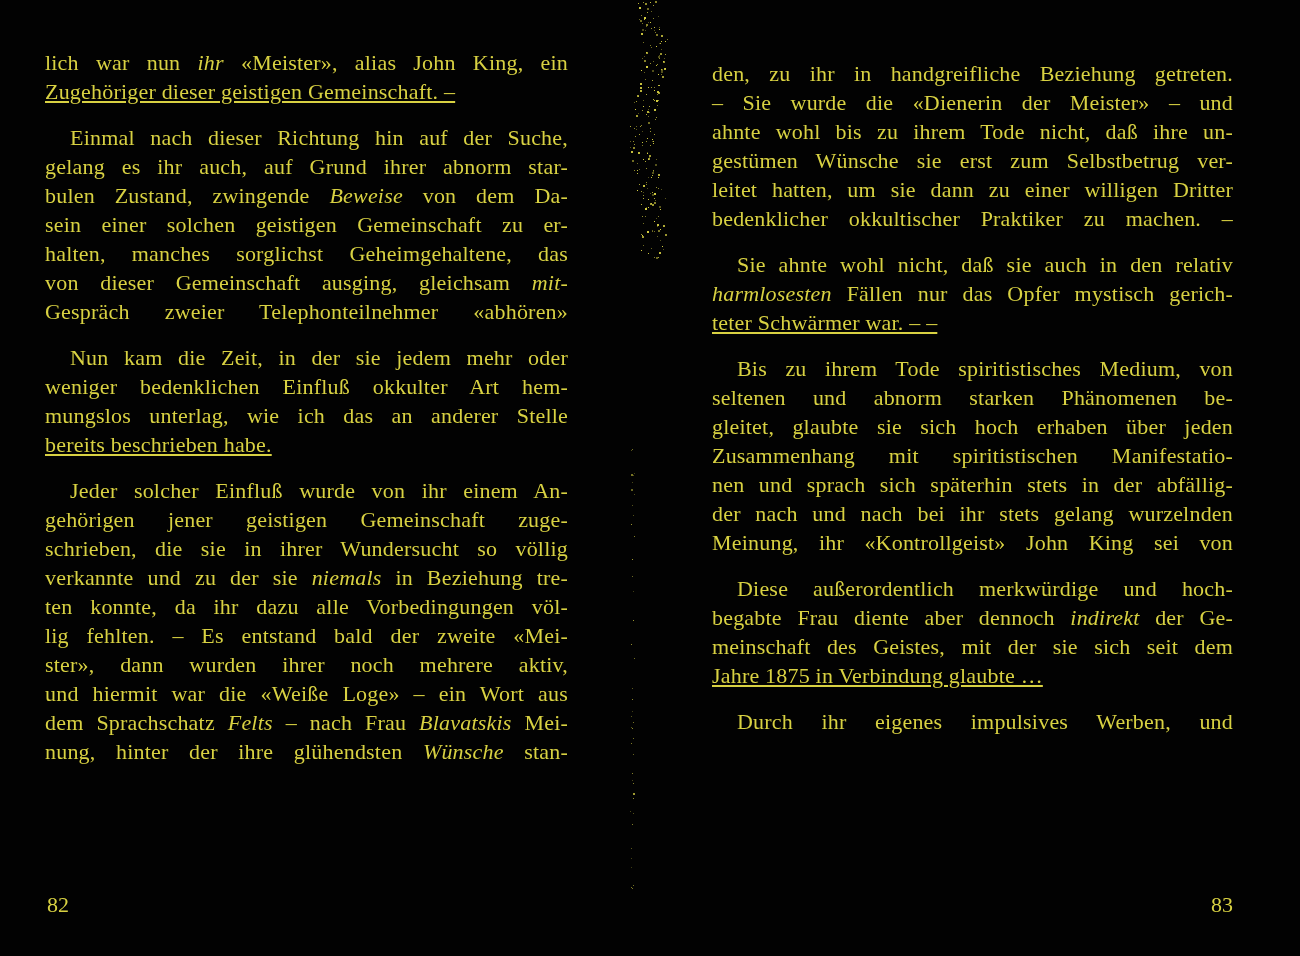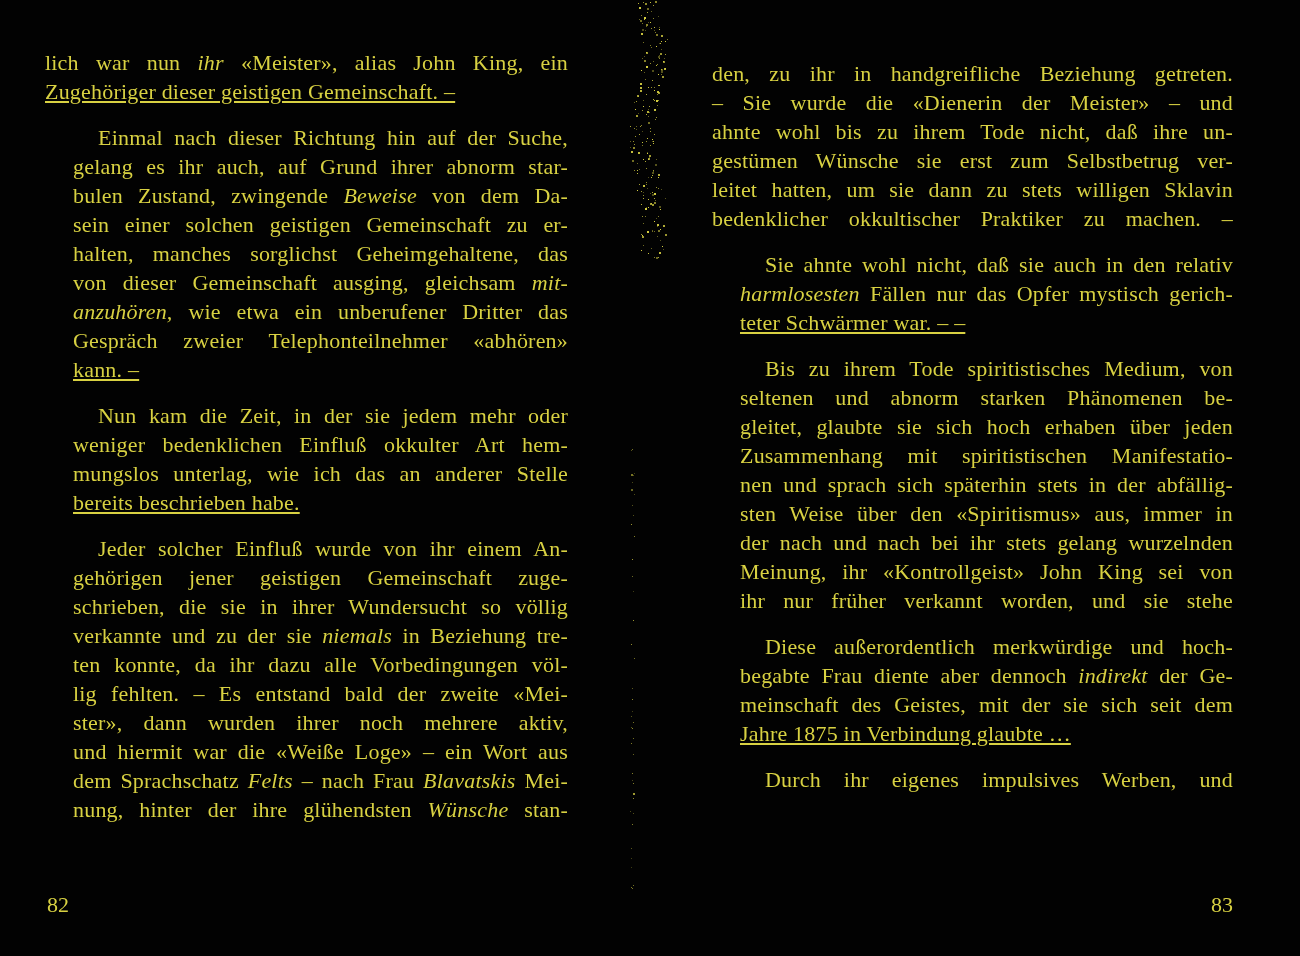--- a/index.html
+++ b/index.html
@@ -22,21 +22,21 @@
     color: var(--ink);
   }
   .textblock {
     position: absolute;
     font-size: 22px;
     line-height: 29px;
     letter-spacing: 0.2px;
   }
   .textblock-left  { left: 45px;  top: 48px; width: 523px; }
   .textblock-right { left: 712px; top: 59px; width: 521px; }
-  .para + .para { margin-top: 17px; margin-left: 28px; }
+  .para + .para { margin-top: 17px; }
   .line {
     text-align: justify;
     text-align-last: justify;
     white-space: normal;
   }
   .line.endline { text-align-last: left; text-decoration: underline; }
   .para.indent .line:first-child { text-indent: 25px; }
   .line i { font-style: italic; }
   .pagenum {
     position: absolute;
@@ -66,23 +66,21 @@
         <div class="line"><span>lich war nun </span><i>ihr</i><span> «Meister», alias John King, ein</span></div>
         <div class="line endline"><span>Zugehöriger dieser geistigen Gemeinschaft. –</span></div>
       </div>
       <div class="para indent">
         <div class="line"><span>Einmal nach dieser Richtung hin auf der Suche,</span></div>
         <div class="line"><span>gelang es ihr auch, auf Grund ihrer abnorm star-</span></div>
         <div class="line"><span>bulen Zustand, zwingende </span><i>Beweise</i><span> von dem Da-</span></div>
         <div class="line"><span>sein einer solchen geistigen Gemeinschaft zu er-</span></div>
         <div class="line"><span>halten, manches sorglichst Geheimgehaltene, das</span></div>
         <div class="line"><span>von dieser Gemeinschaft ausging, gleichsam </span><i>mit-</i></div>
-        <div class="line"><i>anzuhören,</i><span> wie etwa ein unberufener Dritter das</span></div>
         <div class="line"><span>Gespräch zweier Telephonteilnehmer «abhören»</span></div>
-        <div class="line endline"><span>kann. –</span></div>
       </div>
       <div class="para indent">
         <div class="line"><span>Nun kam die Zeit, in der sie jedem mehr oder</span></div>
         <div class="line"><span>weniger bedenklichen Einfluß okkulter Art hem-</span></div>
         <div class="line"><span>mungslos unterlag, wie ich das an anderer Stelle</span></div>
         <div class="line endline"><span>bereits beschrieben habe.</span></div>
       </div>
       <div class="para indent">
         <div class="line"><span>Jeder solcher Einfluß wurde von ihr einem An-</span></div>
         <div class="line"><span>gehörigen jener geistigen Gemeinschaft zuge-</span></div>
@@ -96,38 +94,36 @@
         <div class="line"><span>nung, hinter der ihre glühendsten </span><i>Wünsche</i><span> stan-</span></div>
       </div>
     </div>
 
   <div class="textblock textblock-right">
       <div class="para">
         <div class="line"><span>den, zu ihr in handgreifliche Beziehung getreten.</span></div>
         <div class="line"><span>– Sie wurde die «Dienerin der Meister» – und</span></div>
         <div class="line"><span>ahnte wohl bis zu ihrem Tode nicht, daß ihre un-</span></div>
         <div class="line"><span>gestümen Wünsche sie erst zum Selbstbetrug ver-</span></div>
-        <div class="line"><span>leitet hatten, um sie dann zu stets willigen Sklavin</span></div>
+        <div class="line"><span>leitet hatten, um sie dann zu einer willigen Dritter</span></div>
         <div class="line"><span>bedenklicher okkultischer Praktiker zu machen. –</span></div>
       </div>
       <div class="para indent">
         <div class="line"><span>Sie ahnte wohl nicht, daß sie auch in den relativ</span></div>
         <div class="line"><i>harmlosesten</i><span> Fällen nur das Opfer mystisch gerich-</span></div>
         <div class="line endline"><span>teter Schwärmer war. – –</span></div>
       </div>
       <div class="para indent">
         <div class="line"><span>Bis zu ihrem Tode spiritistisches Medium, von</span></div>
         <div class="line"><span>seltenen und abnorm starken Phänomenen be-</span></div>
         <div class="line"><span>gleitet, glaubte sie sich hoch erhaben über jeden</span></div>
         <div class="line"><span>Zusammenhang mit spiritistischen Manifestatio-</span></div>
         <div class="line"><span>nen und sprach sich späterhin stets in der abfällig-</span></div>
-        <div class="line"><span>sten Weise über den «Spiritismus» aus, immer in</span></div>
         <div class="line"><span>der nach und nach bei ihr stets gelang wurzelnden</span></div>
         <div class="line"><span>Meinung, ihr «Kontrollgeist» John King sei von</span></div>
-        <div class="line"><span>ihr nur früher verkannt worden, und sie stehe</span></div>
       </div>
       <div class="para indent">
         <div class="line"><span>Diese außerordentlich merkwürdige und hoch-</span></div>
         <div class="line"><span>begabte Frau diente aber dennoch </span><i>indirekt</i><span> der Ge-</span></div>
         <div class="line"><span>meinschaft des Geistes, mit der sie sich seit dem</span></div>
         <div class="line endline"><span>Jahre 1875 in Verbindung glaubte …</span></div>
       </div>
       <div class="para indent">
         <div class="line"><span>Durch ihr eigenes impulsives Werben, und</span></div>
       </div>

